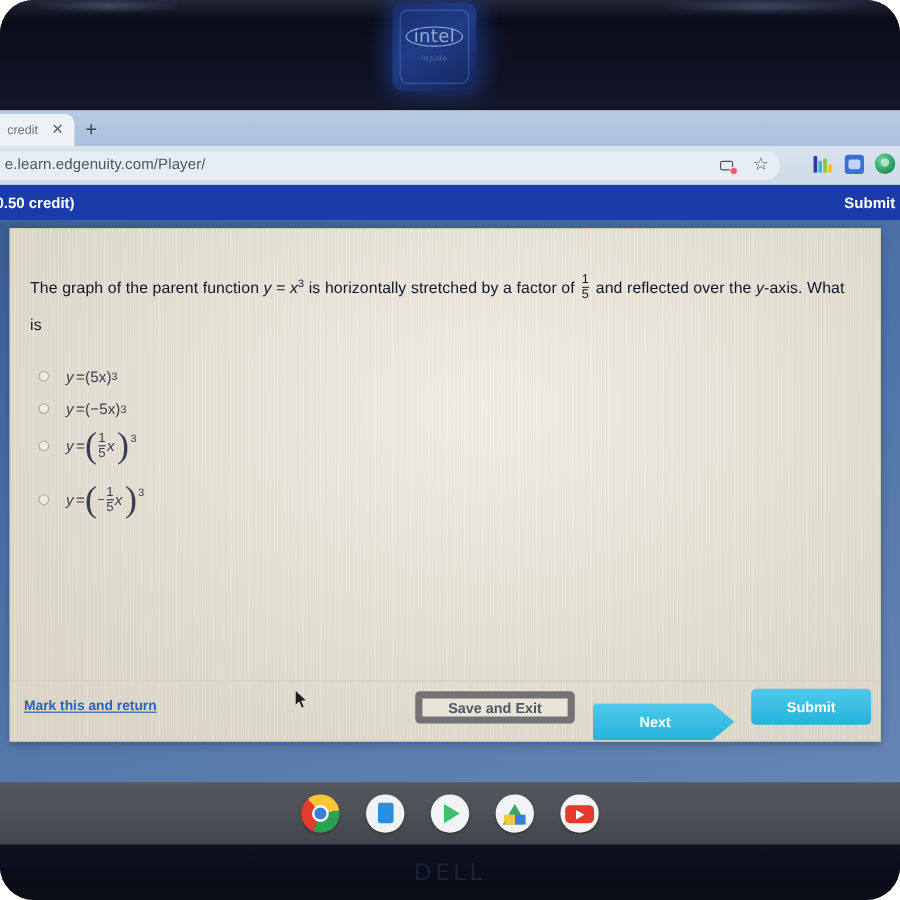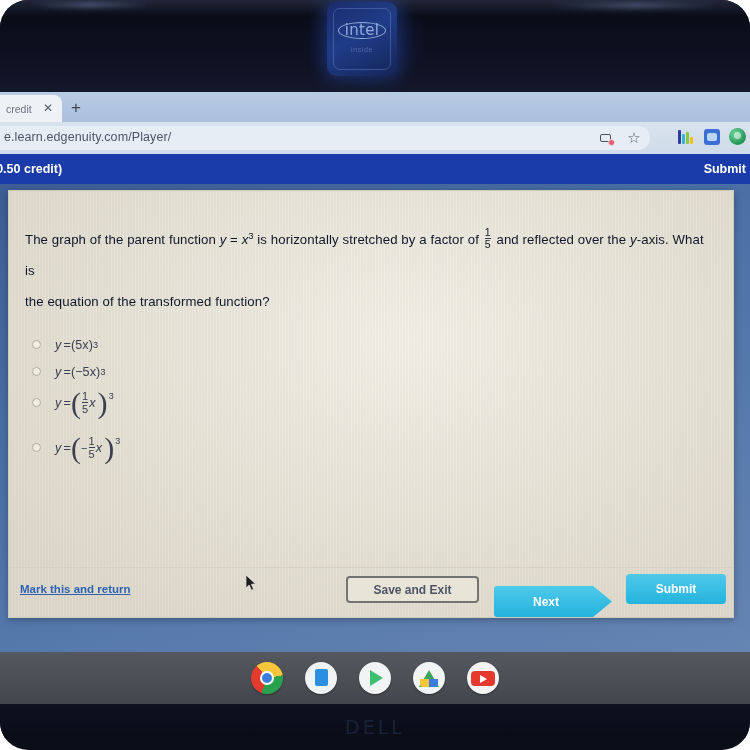--- a/index.html
+++ b/index.html
@@ -388,21 +388,21 @@
     left: 11px; top: 15px;
     font-size: 11.5px;
     color: #2f62b5;
     text-decoration: underline;
   }
   .btn-save {
     position: absolute;
     left: 337px; top: 8px;
     width: 133px; height: 27px;
     background: #e8e4d8;
-    border: 2px solid #737373;
+    border: 6px solid #737373;
     border-radius: 4px;
     color: #4d5464;
     font-size: 12px;
     display: flex; align-items: center; justify-content: center;
   }
   .btn-next {
     position: absolute;
     left: 485px; top: 6px;
     width: 118px; height: 31px;
     background: linear-gradient(180deg,#4fc9ea 0%,#24b3dd 100%);
@@ -583,21 +583,20 @@
       <div class="app-lang">Submit</div>
     </div>
 
     <div class="page-bg">
       <div class="card">
 
         <div class="qbody">
 
           <div class="qtext">
             <span>The graph of the parent function </span><span class="mathvar">y</span><span> = </span><span class="mathvar">x</span><span class="sup">3</span><span> is horizontally stretched by a factor of </span><span class="frac"><span class="num">1</span><span class="den">5</span></span><span> and reflected over the </span><span class="mathvar">y</span><span>-axis. What is</span>
-            <div>the equation of the transformed function?</div>
           </div>
 
           <div class="choices">
 
             <div class="choice">
               <div class="radio"></div>
               <div class="ctext">
                 <span class="mathvar">y</span>
                   <span> = </span>
                   <span>(5x)</span>

